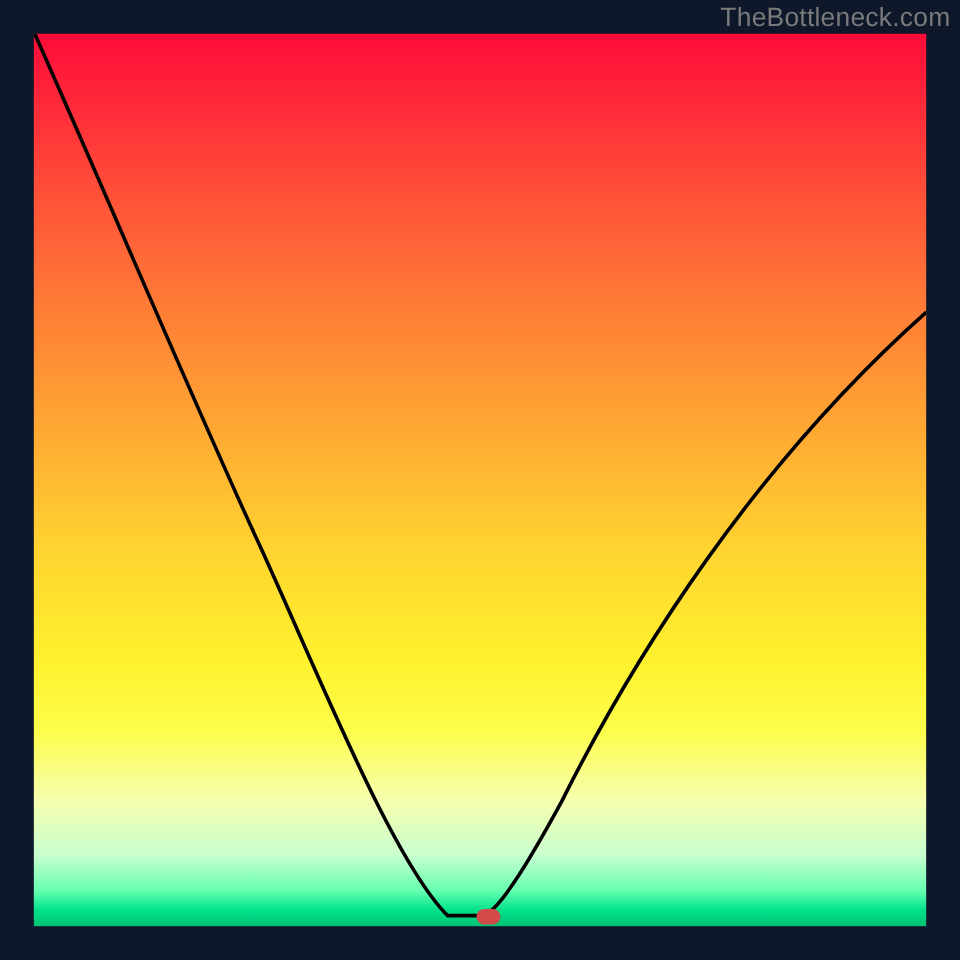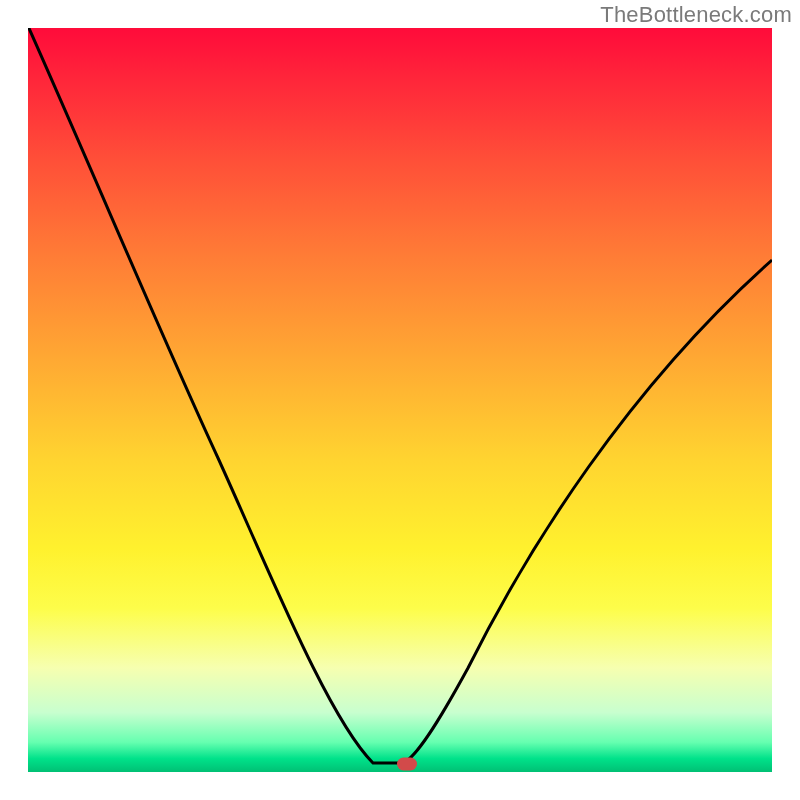--- a/index.html
+++ b/index.html
@@ -8,21 +8,21 @@
     width: 800px;
     height: 800px;
     background: #000;
     overflow: hidden;
     font-family: Arial, Helvetica, sans-serif;
   }
   .container {
     position: relative;
     width: 800px;
     height: 800px;
-    background: #ffffff;
+    background: #0f172a;
   }
   .watermark {
     position: absolute;
     top: 2px;
     right: 8px;
     color: #7a7a7a;
     font-size: 22px;
     font-weight: 500;
     letter-spacing: 0.2px;
     z-index: 10;

